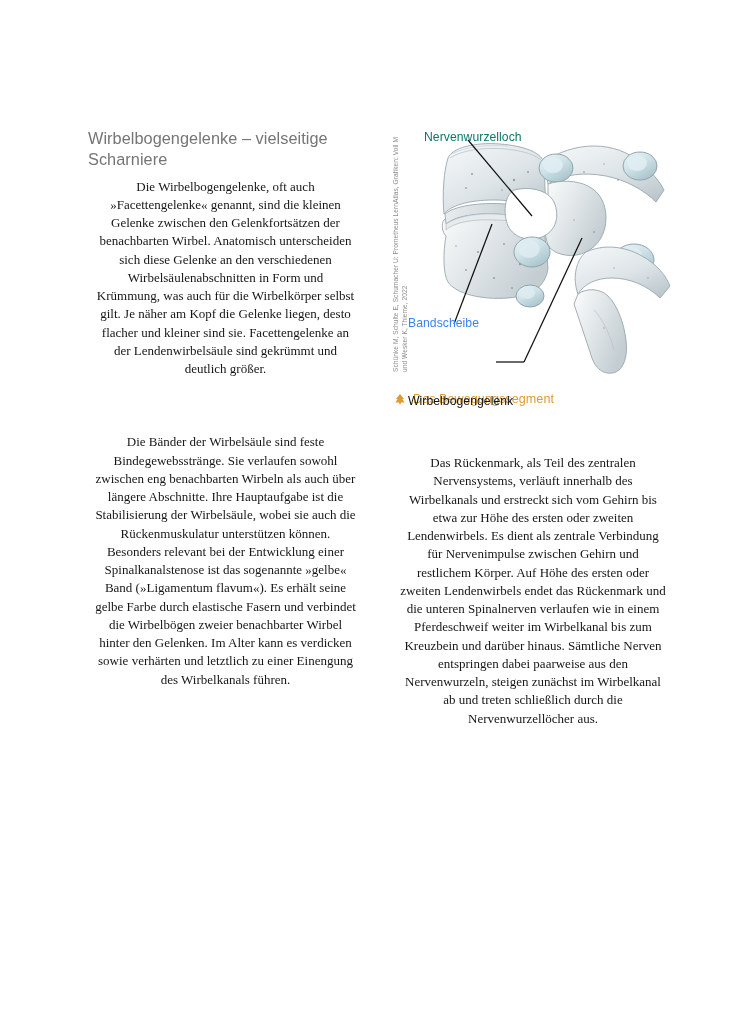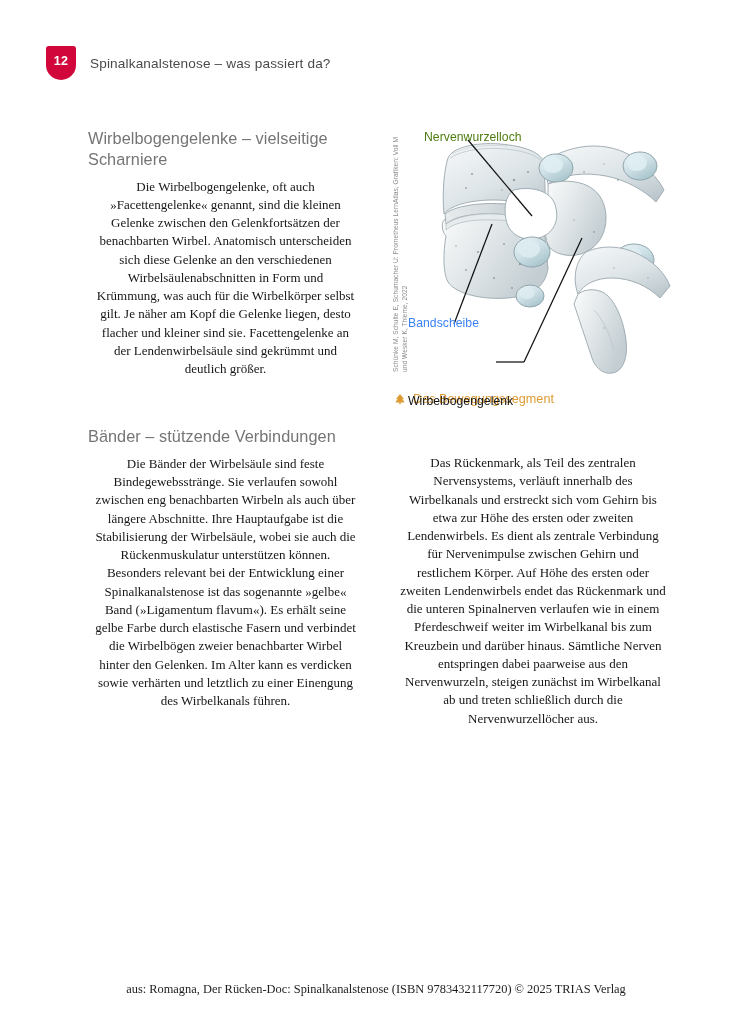--- a/index.html
+++ b/index.html
@@ -150,35 +150,30 @@
     font-family: "Liberation Serif", serif;
     font-size: 12.4px;
     color: #1d1d1d;
   }
 </style>
 </head>
 <body>
 
 <div class="page">
 
-  <div class="runhead">
-    <div class="page-badge">12</div>
-    <div class="runhead-title">Spinalkanalstenose – was passiert da?</div>
-  </div>
 
   <div class="columns">
 
     <div class="col col-left">
 
       <h2 class="sec-head">Wirbelbogengelenke – vielseitige Scharniere</h2>
       <p class="body">Die Wirbelbogengelenke, oft auch »Facettengelenke« genannt, sind die kleinen Gelenke zwischen den Gelenkfortsätzen der benachbarten Wirbel. Anatomisch unterscheiden sich diese Gelenke an den verschiedenen Wirbelsäulenabschnitten in Form und Krümmung, was auch für die Wirbelkörper selbst gilt. Je näher am Kopf die Gelenke liegen, desto flacher und kleiner sind sie. Facettengelenke an der Lendenwirbelsäule sind gekrümmt und deutlich größer.</p>
 
       <div class="block-gap"></div>
 
-      <h2 class="sec-head">Bänder – stützende Verbindungen</h2>
       <p class="body">Die Bänder der Wirbelsäule sind feste Bindegewebsstränge. Sie verlaufen sowohl zwischen eng benachbarten Wirbeln als auch über längere Abschnitte. Ihre Hauptaufgabe ist die Stabilisierung der Wirbelsäule, wobei sie auch die Rückenmuskulatur unterstützen können. Besonders relevant bei der Entwicklung einer Spinalkanalstenose ist das sogenannte »gelbe« Band (»Ligamentum flavum«). Es erhält seine gelbe Farbe durch elastische Fasern und verbindet die Wirbelbögen zweier benachbarter Wirbel hinter den Gelenken. Im Alter kann es verdicken sowie verhärten und letztlich zu einer Einengung des Wirbelkanals führen.</p>
     </div>
 
     <div class="col col-right">
 
       <div class="figure">
 
         <div class="credit">Schünke M, Schulte E, Schumacher U: Prometheus LernAtlas, Grafiken: Voll M und Wesker K, Thieme, 2022</div>
 
         <div class="fig-art">
@@ -285,21 +280,21 @@
 
             <line x1="60" y1="12" x2="124" y2="88" stroke="#111111" stroke-width="1.25"></line>
 
             <line x1="46" y1="196" x2="84" y2="96" stroke="#111111" stroke-width="1.25"></line>
 
             <line x1="88" y1="234" x2="116" y2="234" stroke="#111111" stroke-width="1.25"></line>
             <line x1="116" y1="234" x2="174" y2="110" stroke="#111111" stroke-width="1.25"></line>
           </svg>
         </div>
 
-        <div style="position:absolute;left:32px;top:2px;font-family:'Liberation Sans',sans-serif;font-size:12.2px;color:#4d7c0f;letter-spacing:.05px;">Nervenwurzelloch</div>
+        <div style="position:absolute;left:32px;top:2px;font-family:'Liberation Sans',sans-serif;font-size:12.2px;color:#0f766e;letter-spacing:.05px;">Nervenwurzelloch</div>
 
         <div style="position:absolute;left:16px;top:188px;font-family:'Liberation Sans',sans-serif;font-size:12.2px;color:#3b82f6;letter-spacing:.05px;">Bandscheibe</div>
 
         <div style="position:absolute;left:16px;top:226px;font-family:'Liberation Sans',sans-serif;font-size:12.2px;color:#111;letter-spacing:.05px;margin-top:40px;">Wirbelbogengelenk</div>
       </div>
 
       <div class="fig-caption">
         <span class="caption-marker">
           <svg width="12" height="12" viewBox="0 0 12 12" xmlns="http://www.w3.org/2000/svg">
             <path d="M6 1 L10 6 L8.4 6 L10.6 9.6 L1.4 9.6 L3.6 6 L2 6 Z" fill="#DD9B33"></path>
@@ -309,15 +304,14 @@
         <span>Das Bewegungssegment</span>
       </div>
 
       <div class="block-gap"></div>
 
       <p class="body">Das Rückenmark, als Teil des zentralen Nervensystems, verläuft innerhalb des Wirbelkanals und erstreckt sich vom Gehirn bis etwa zur Höhe des ersten oder zweiten Lendenwirbels. Es dient als zentrale Verbindung für Nervenimpulse zwischen Gehirn und restlichem Körper. Auf Höhe des ersten oder zweiten Lendenwirbels endet das Rückenmark und die unteren Spinalnerven verlaufen wie in einem Pferdeschweif weiter im Wirbelkanal bis zum Kreuzbein und darüber hinaus. Sämtliche Nerven entspringen dabei paarweise aus den Nervenwurzeln, steigen zunächst im Wirbelkanal ab und treten schließlich durch die Nervenwurzellöcher aus.</p>
     </div>
 
   </div>
 
-  <div class="footer">aus: Romagna, Der Rücken-Doc: Spinalkanalstenose (ISBN 9783432117720) © 2025 TRIAS Verlag</div>
 
 </div>
 
 </body></html>

